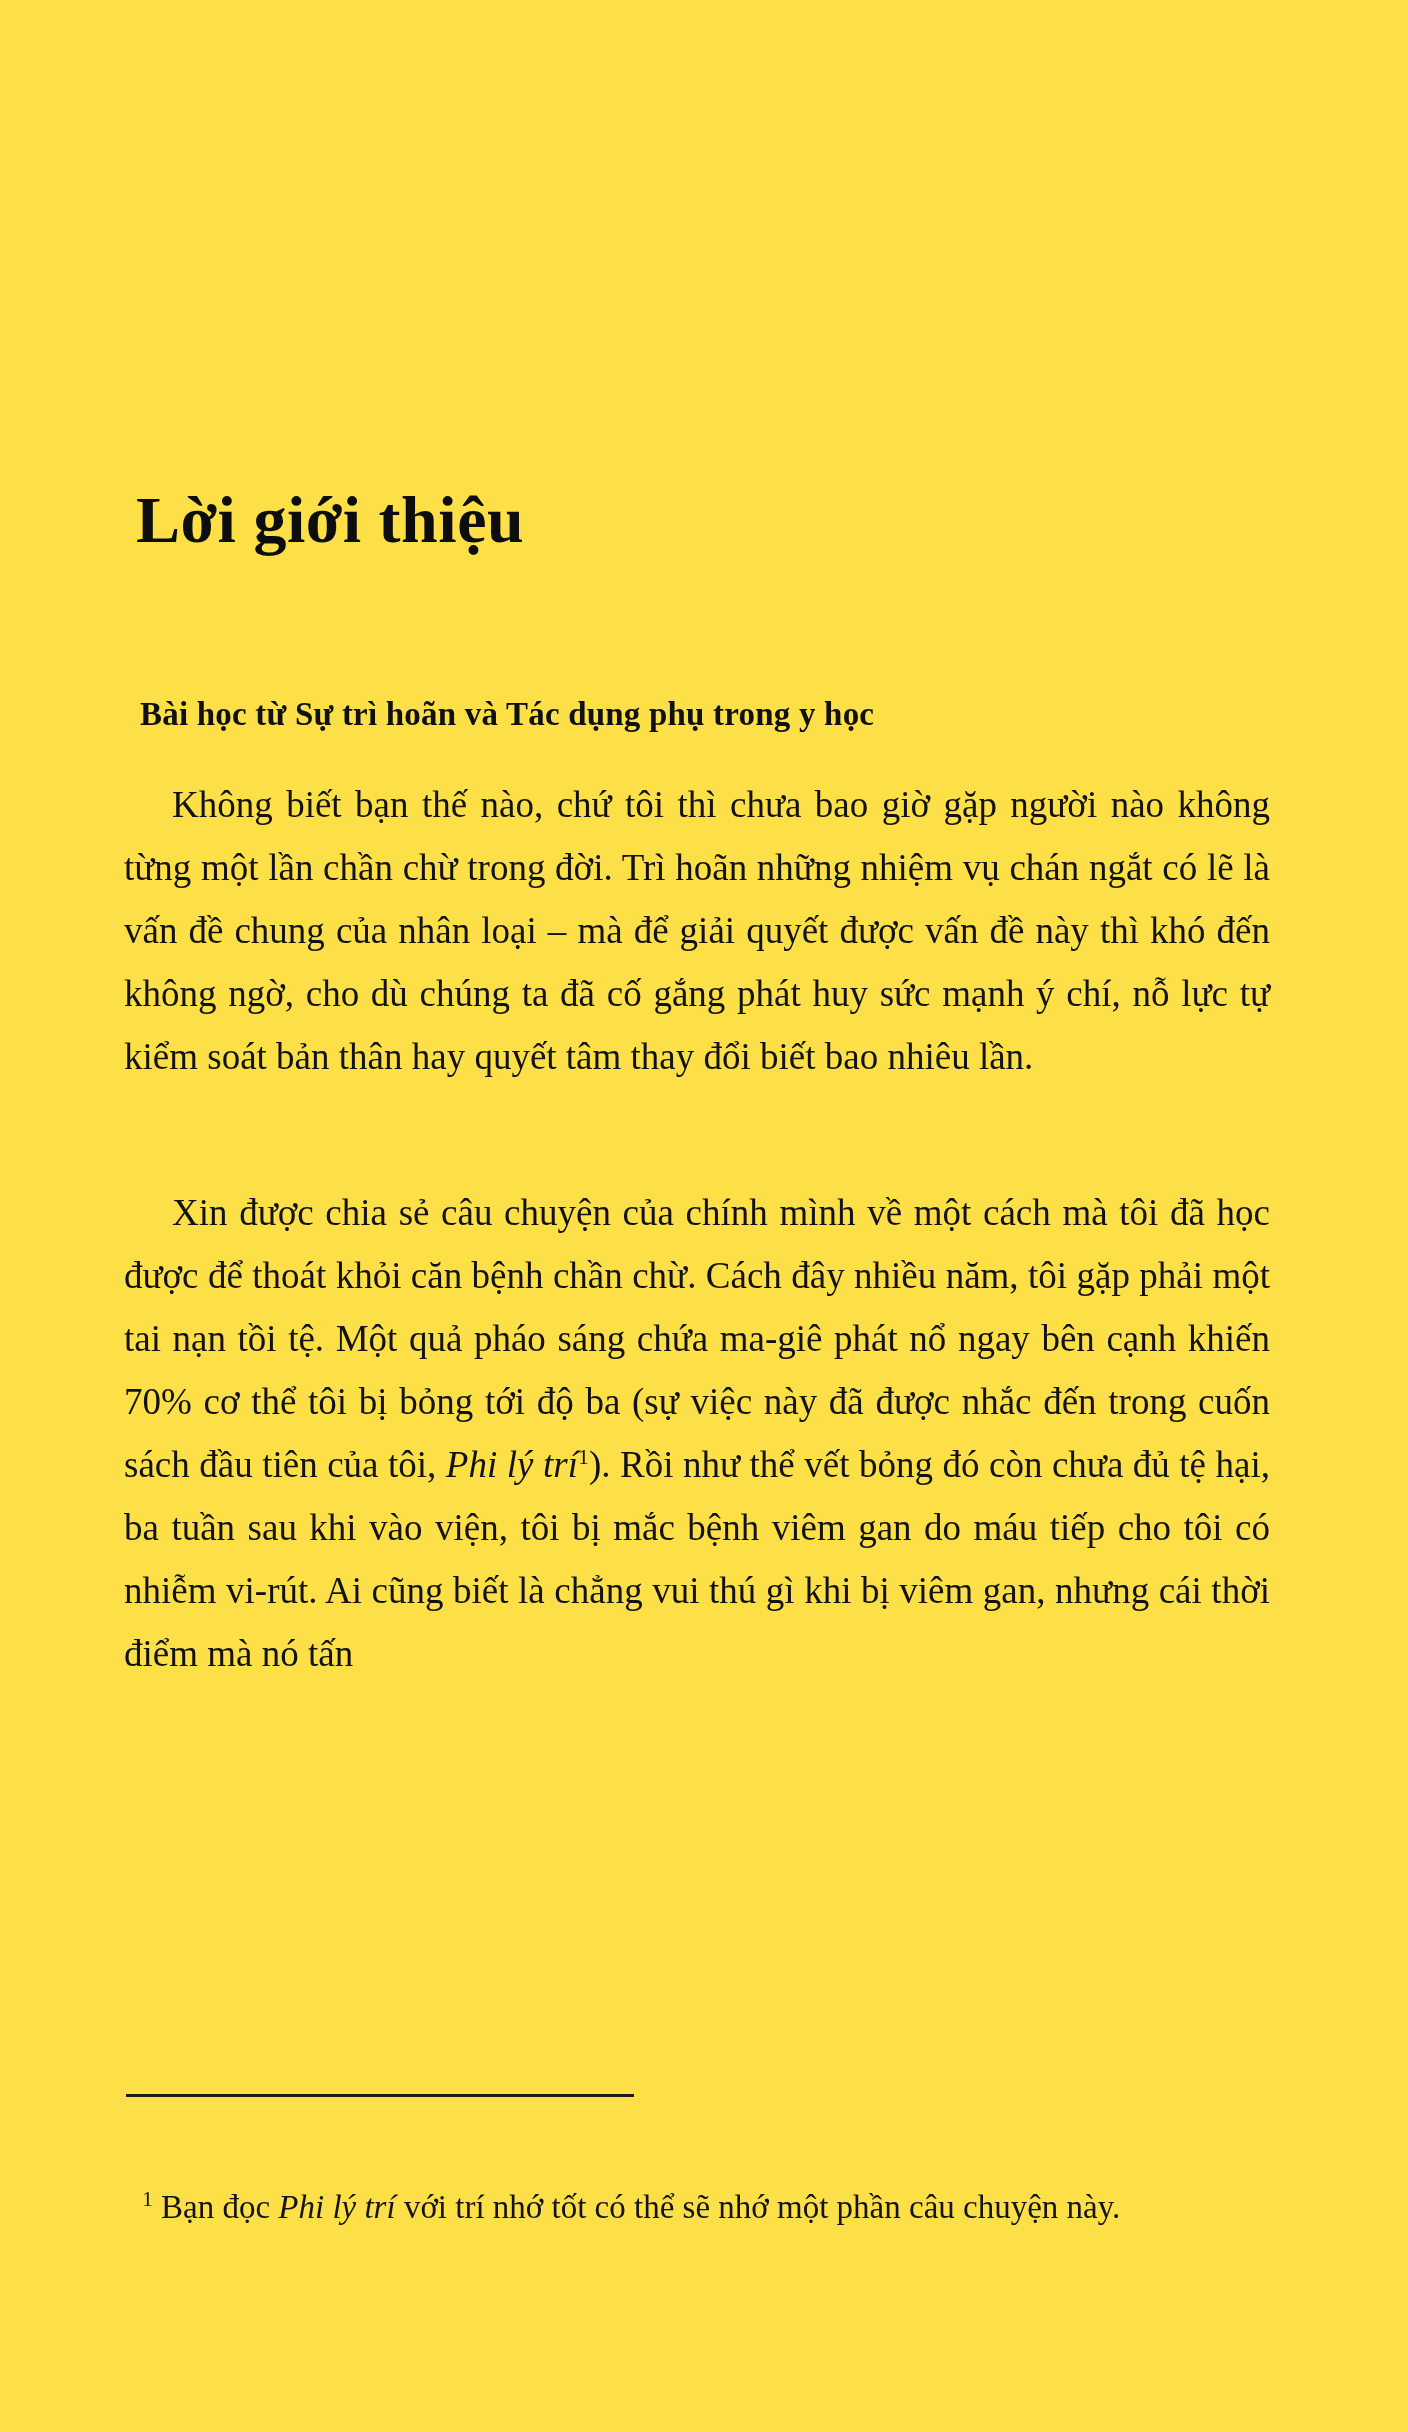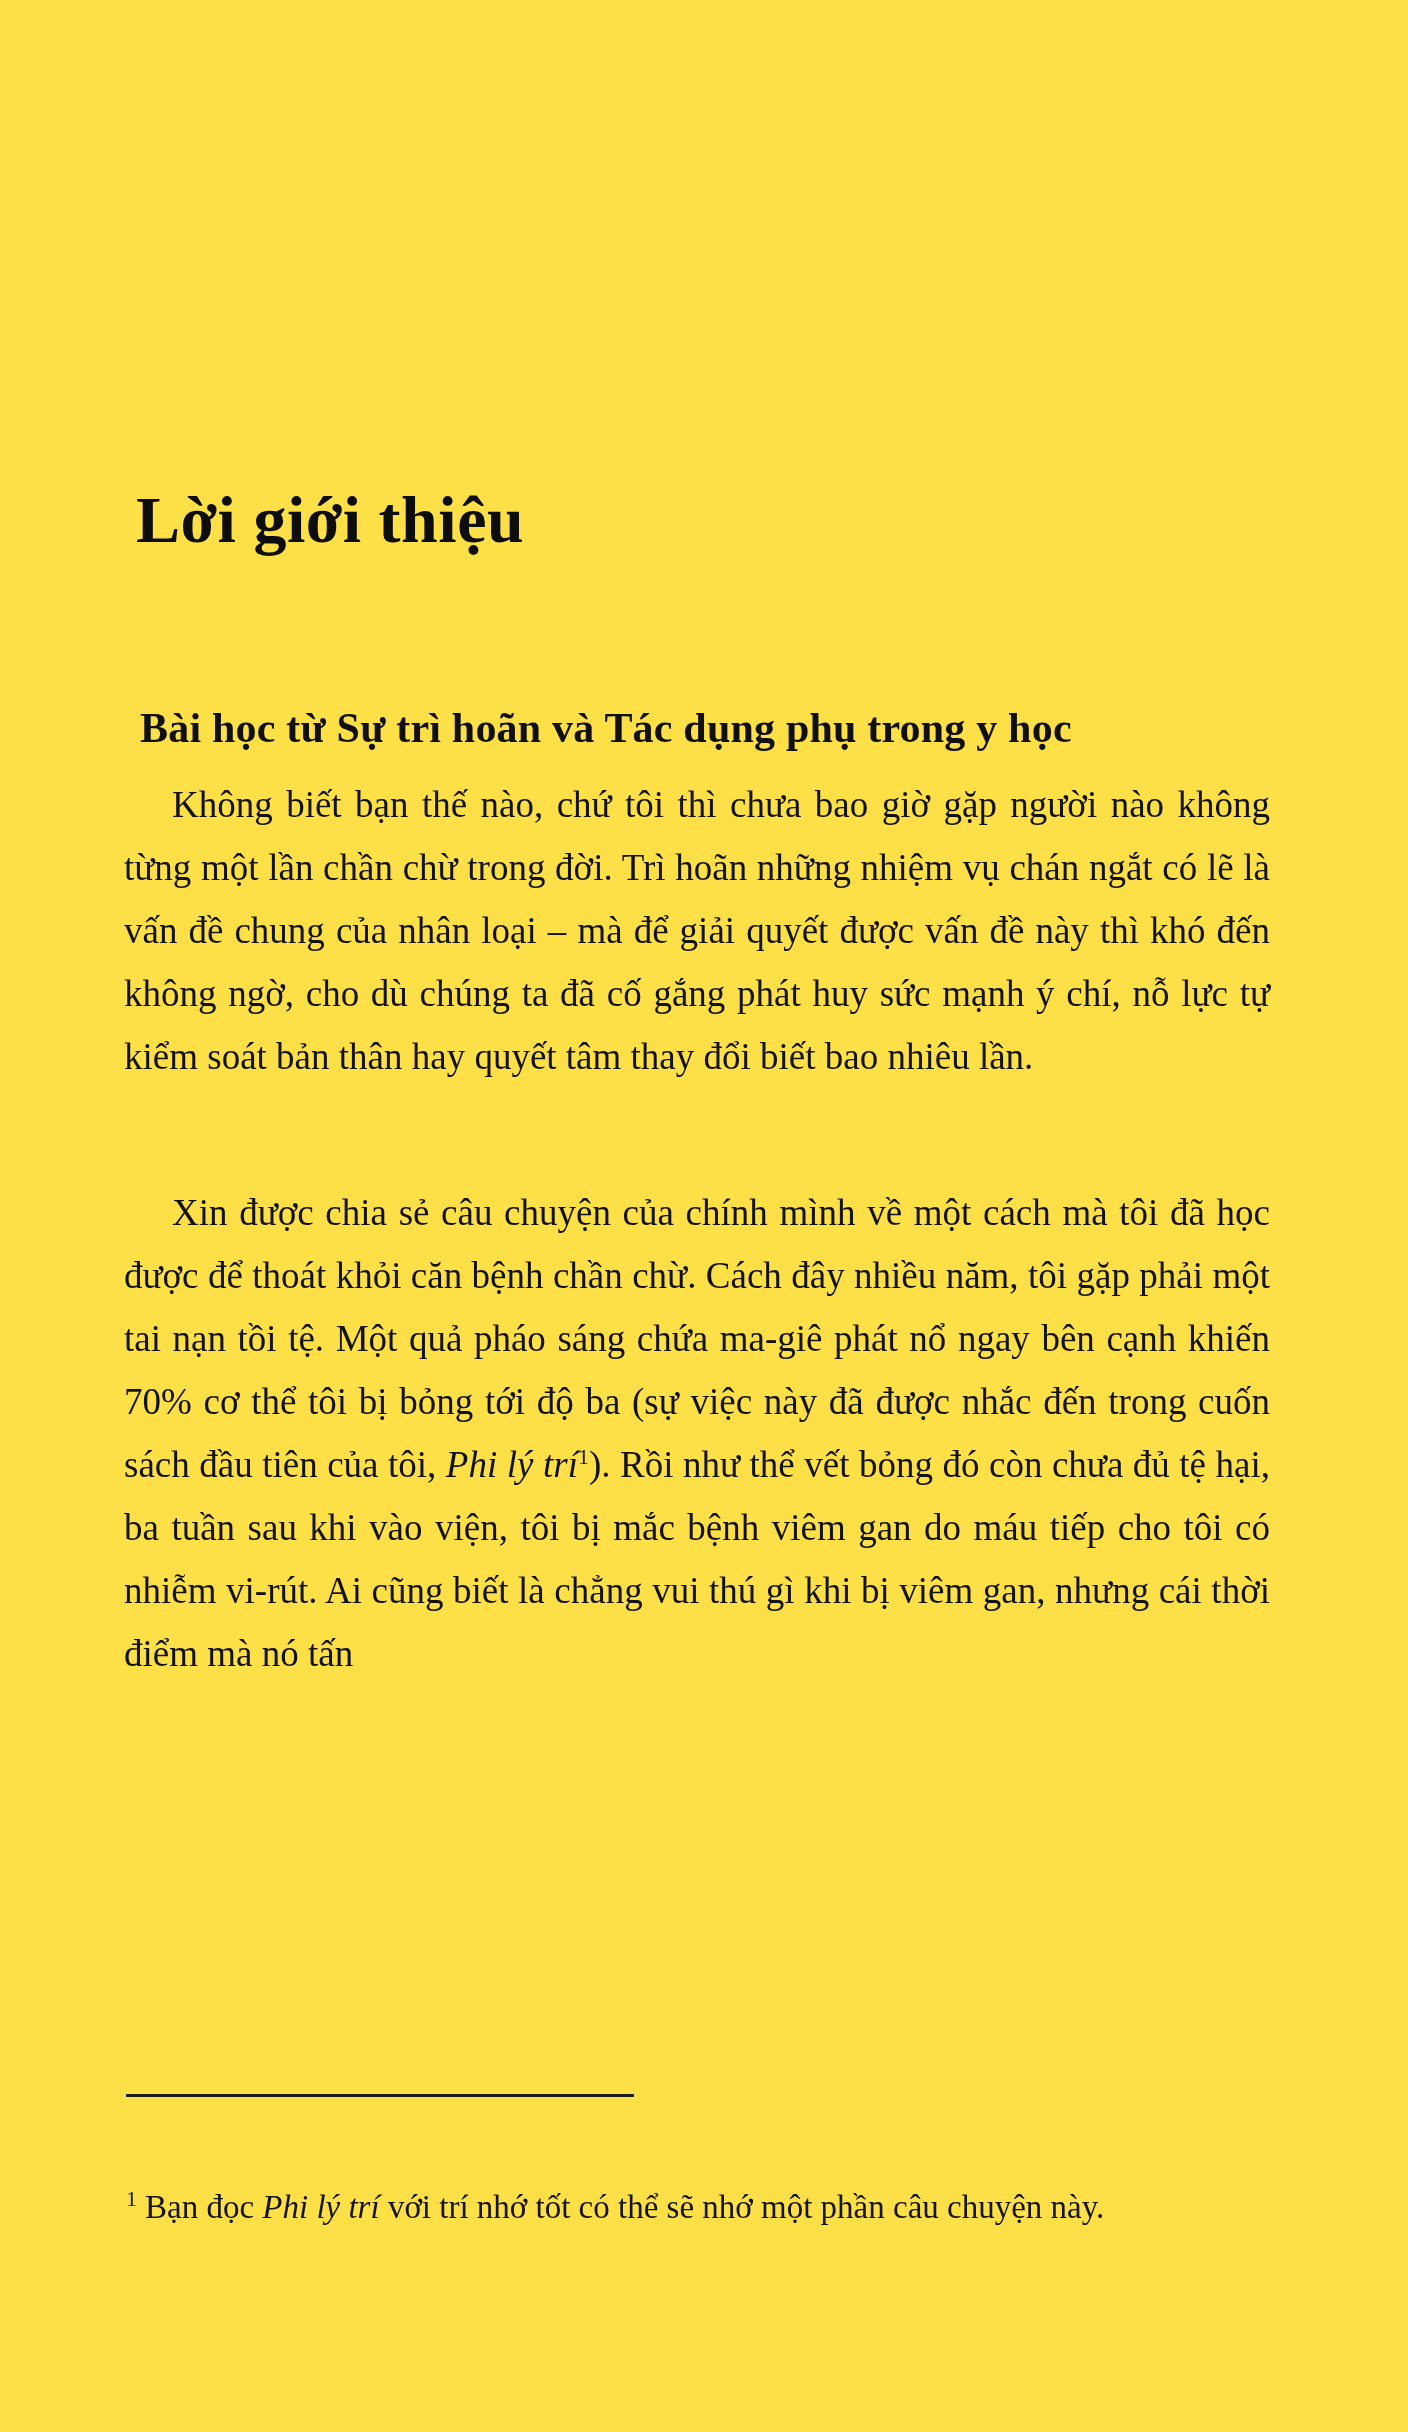--- a/index.html
+++ b/index.html
@@ -36,21 +36,21 @@
     letter-spacing: 0.5px;
     color: #0d0d0d;
     font-family: "Liberation Serif", serif;
     white-space: nowrap;
   }
   .section-subtitle {
     position: absolute;
     left: 22px;
     top: 668px;
     width: 1130px;
-    font-size: 42px;
+    font-size: 33px;
     font-weight: 700;
     letter-spacing: 0.2px;
     color: #101010;
     line-height: 1.2;
   }
   .body-text {
     position: absolute;
     left: 6px;
     width: 1146px;
     font-size: 37px;
@@ -71,21 +71,21 @@
   .footnote-rule {
     position: absolute;
     left: 8px;
     top: 2094px;
     width: 508px;
     height: 3px;
     background: #1a1a1a;
   }
   .footnote {
     position: absolute;
-    left: 8px;
+    left: 24px;
     top: 2144px;
     width: 1146px;
     font-size: 33px;
     line-height: 60px;
     color: #141414;
     text-align: left;
   }
   .footnote .marker {
     font-size: 22px;
     vertical-align: super;

